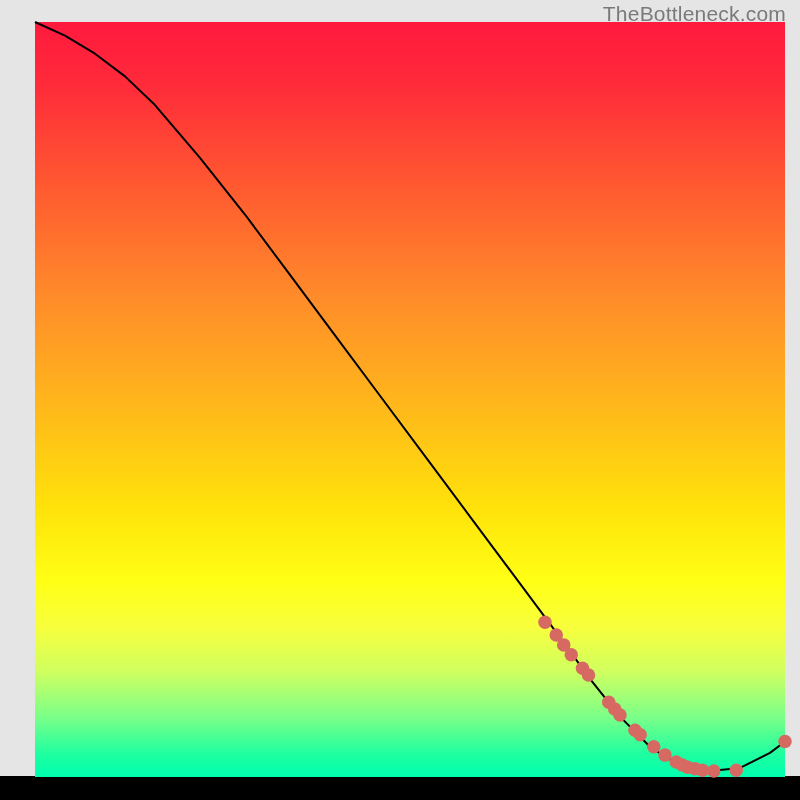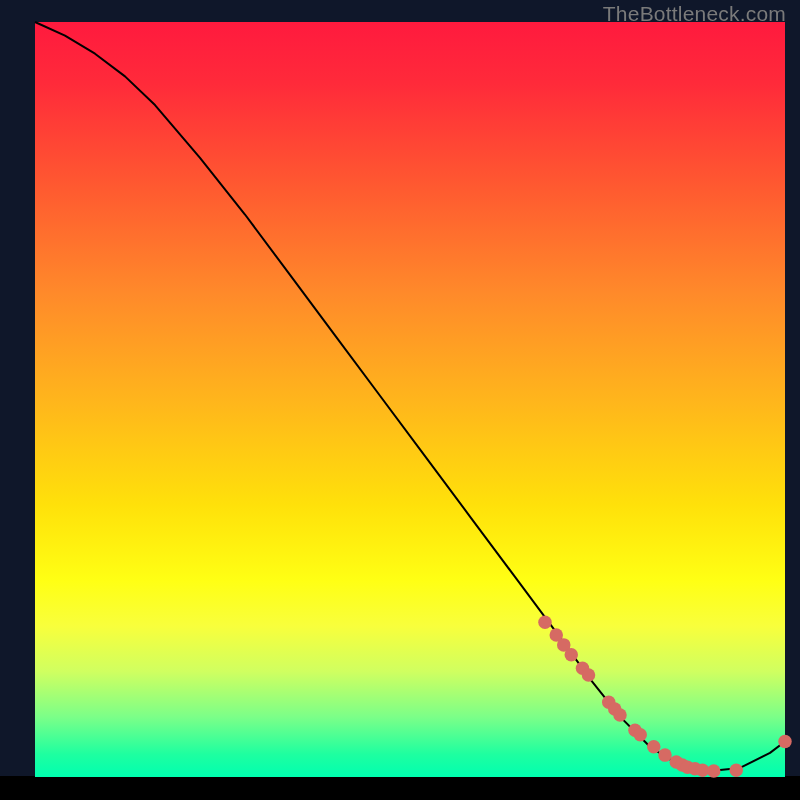--- a/index.html
+++ b/index.html
@@ -10,21 +10,21 @@
     height: 800px;
     position: relative;
     font-family: Arial, Helvetica, sans-serif;
   }
   .stage {
     position: absolute;
     left: 0;
     top: 0;
     width: 800px;
     height: 776px;
-    background: #0f172a;
+    background: #e5e5e5;
   }
   .plot {
     position: absolute;
     left: 35px;
     top: 22px;
     width: 750px;
     height: 755px;
     
     background: linear-gradient(
       to bottom,

